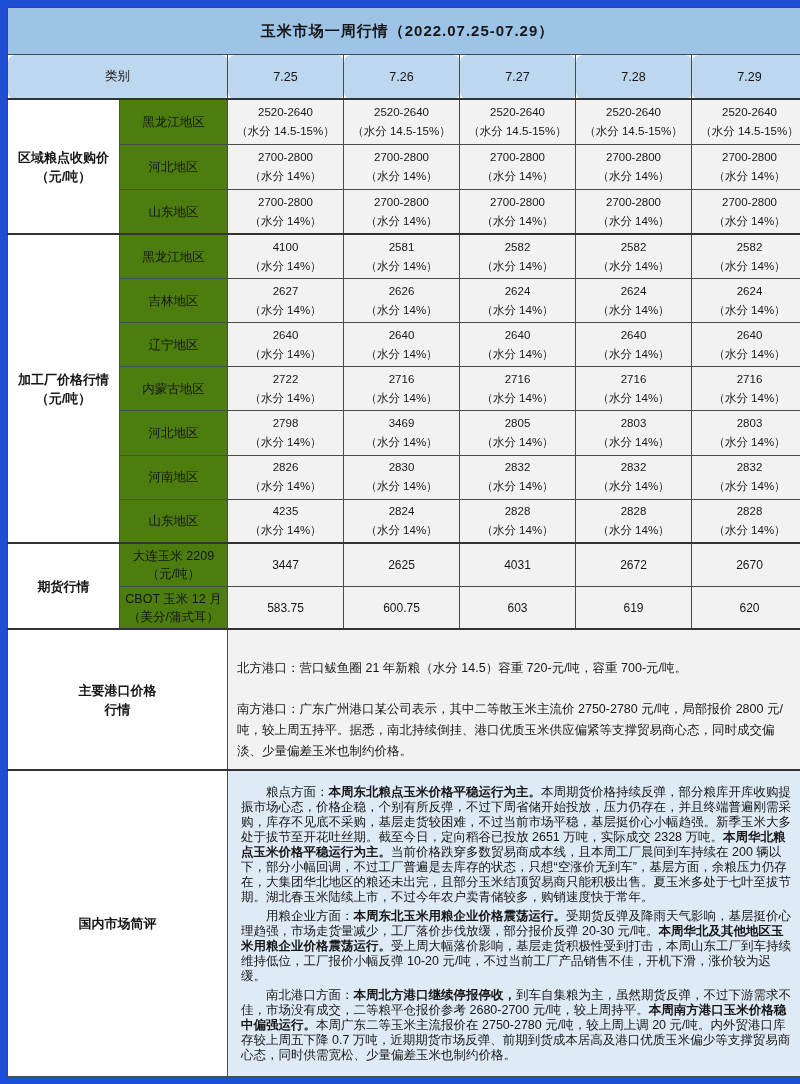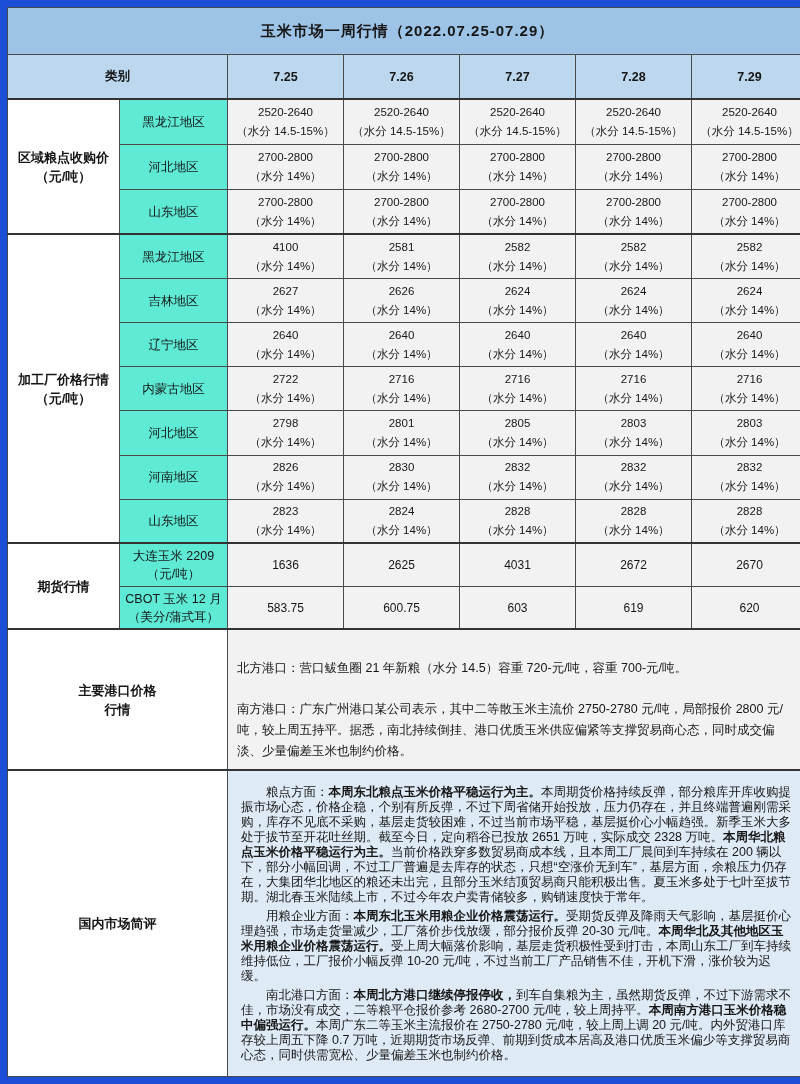--- a/index.html
+++ b/index.html
@@ -14,25 +14,25 @@
   }
   td {
     border:1px solid #4a4a4a; text-align:center; vertical-align:middle;
     padding:1px 2px; overflow:hidden; box-sizing:border-box;
   }
   tr.sec td { border-top:2px solid #333; }
   .title {
     background:var(--title_bg,#9DC3E6); font-weight:bold; font-size:15px;
     letter-spacing:1px;
   }
-  .hdr { background:var(--header_bg,#BDD7EE); font-weight:bold; font-size:12.5px; }
+  .hdr { background:var(--header_bg,#BDD7EE); font-weight:normal; font-size:12.5px;border-radius:7px; }
   .lab { background:#ffffff; font-weight:bold; font-size:13px; line-height:19px; }
   .labwrap { margin:16px auto; }
   .portlab { max-width:6.5em; }
-  .sub { background:#5eead4; font-size:12.5px; line-height:18px; }
+  .sub { background:#4d7c0f; font-size:12.5px; line-height:18px; }
   .d  { background:var(--cell_bg,#F2F2F2); font-size:11.5px; line-height:19px;margin-top:9px; }
   .pv {}
   .mo {}
   .fut { background:var(--cell_bg,#F2F2F2); font-size:12px; }
   .body {
     background:var(--cell_bg,#F2F2F2); text-align:left; font-size:12.5px;
     line-height:21px; padding:4px 9px;
   }
   .pline { text-indent:0;margin-top:20px; }
   .review-body {
@@ -245,21 +245,21 @@
             <div class="mo">（水分 14%）</div>
           </td>
   </tr>
   <tr style="height:42px">
     <td class="sub">河北地区</td>
     <td class="d">
             <div class="pv">2798</div>
             <div class="mo">（水分 14%）</div>
           </td>
     <td class="d">
-            <div class="pv">2801</div>
+            <div class="pv">3469</div>
             <div class="mo">（水分 14%）</div>
           </td>
     <td class="d">
             <div class="pv">2805</div>
             <div class="mo">（水分 14%）</div>
           </td>
     <td class="d">
             <div class="pv">2803</div>
             <div class="mo">（水分 14%）</div>
           </td>
@@ -287,21 +287,21 @@
             <div class="mo">（水分 14%）</div>
           </td>
     <td class="d">
             <div class="pv">2832</div>
             <div class="mo">（水分 14%）</div>
           </td>
   </tr>
   <tr style="height:42px">
     <td class="sub">山东地区</td>
     <td class="d">
-            <div class="pv">2823</div>
+            <div class="pv">4235</div>
             <div class="mo">（水分 14%）</div>
           </td>
     <td class="d">
             <div class="pv">2824</div>
             <div class="mo">（水分 14%）</div>
           </td>
     <td class="d">
             <div class="pv">2828</div>
             <div class="mo">（水分 14%）</div>
           </td>
@@ -314,21 +314,21 @@
             <div class="mo">（水分 14%）</div>
           </td>
   </tr>
 
   <tr class="sec" style="height:41px">
     <td class="lab" rowspan="2">期货行情</td>
     <td class="sub">
             <div>大连玉米 2209</div>
             <div>（元/吨）</div>
           </td>
-    <td class="fut">1636</td>
+    <td class="fut">3447</td>
     <td class="fut">2625</td>
     <td class="fut">4031</td>
     <td class="fut">2672</td>
     <td class="fut">2670</td>
   </tr>
   <tr style="height:41px">
     <td class="sub">
             <div>CBOT 玉米 12 月</div>
             <div>（美分/蒲式耳）</div>
           </td>

